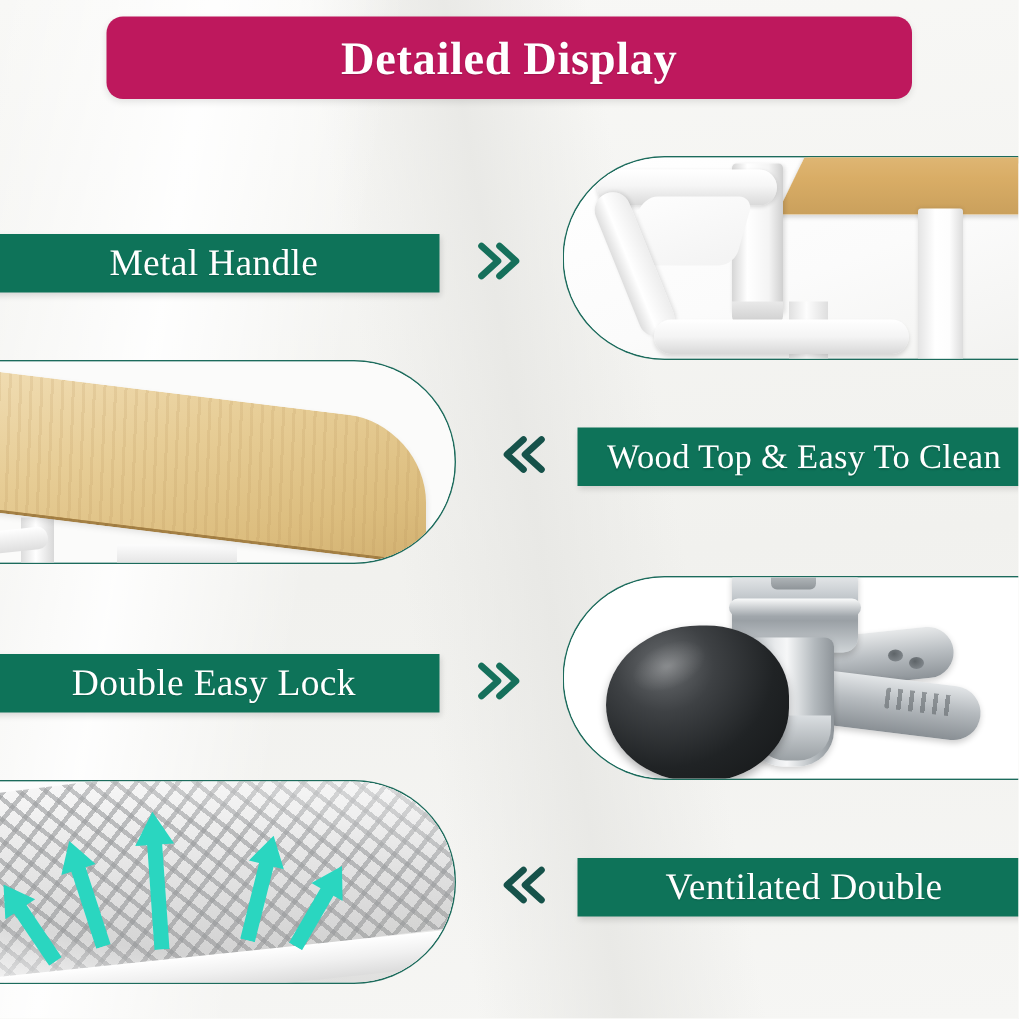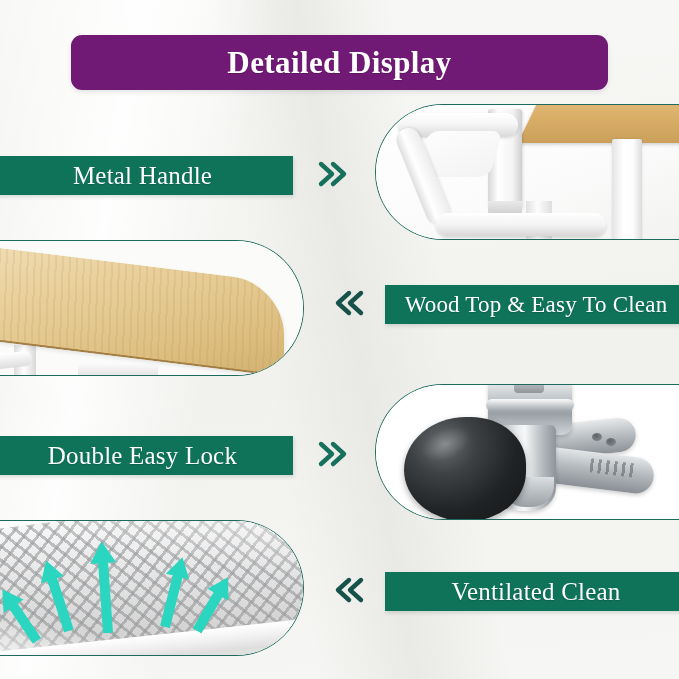--- a/index.html
+++ b/index.html
@@ -23,23 +23,23 @@
     background:
       linear-gradient(100deg, rgba(255,255,255,0) 0%, rgba(255,255,255,.9) 18%, rgba(255,255,255,0) 34%),
       linear-gradient(80deg, rgba(236,236,234,0) 40%, rgba(231,231,228,.85) 52%, rgba(236,236,234,0) 64%),
       linear-gradient(175deg, rgba(248,248,246,1) 0%, rgba(241,241,238,1) 55%, rgba(246,246,244,1) 100%);
     pointer-events:none;
   }
 
   
   #title-banner{
     position:absolute;
-    left:71px; top:35px;
+    left:71px; top:11px;
     width:537px; height:55px;
-    background:#701a75;
+    background:#be185d;
     border-radius:11px;
     display:flex; align-items:center; justify-content:center;
     box-shadow:0 2px 5px rgba(0,0,0,.10);
     font-family:Liberation Serif, serif;
   }
   #title-text{
     color:#ffffff;
     font-size:31px;
     font-weight:bold;
     letter-spacing:.4px;
@@ -440,17 +440,17 @@
     </div>
 
     <div class="chev" style="left:331px; top:52px;">
       <svg width="34" height="28" viewBox="0 0 34 28">
         <path d="M29 4 L18 14 L29 24" fill="none" stroke="#16524a" stroke-width="4.4" stroke-linecap="round" stroke-linejoin="round"></path>
         <path d="M17 4 L6 14 L17 24" fill="none" stroke="#16524a" stroke-width="4.4" stroke-linecap="round" stroke-linejoin="round"></path>
       </svg>
     </div>
 
     <div class="label-bar right" style="top:52px;">
-      <span class="label-text">Ventilated Clean</span>
+      <span class="label-text">Ventilated Double</span>
     </div>
   </div>
 
 </div>
 
 </body></html>

